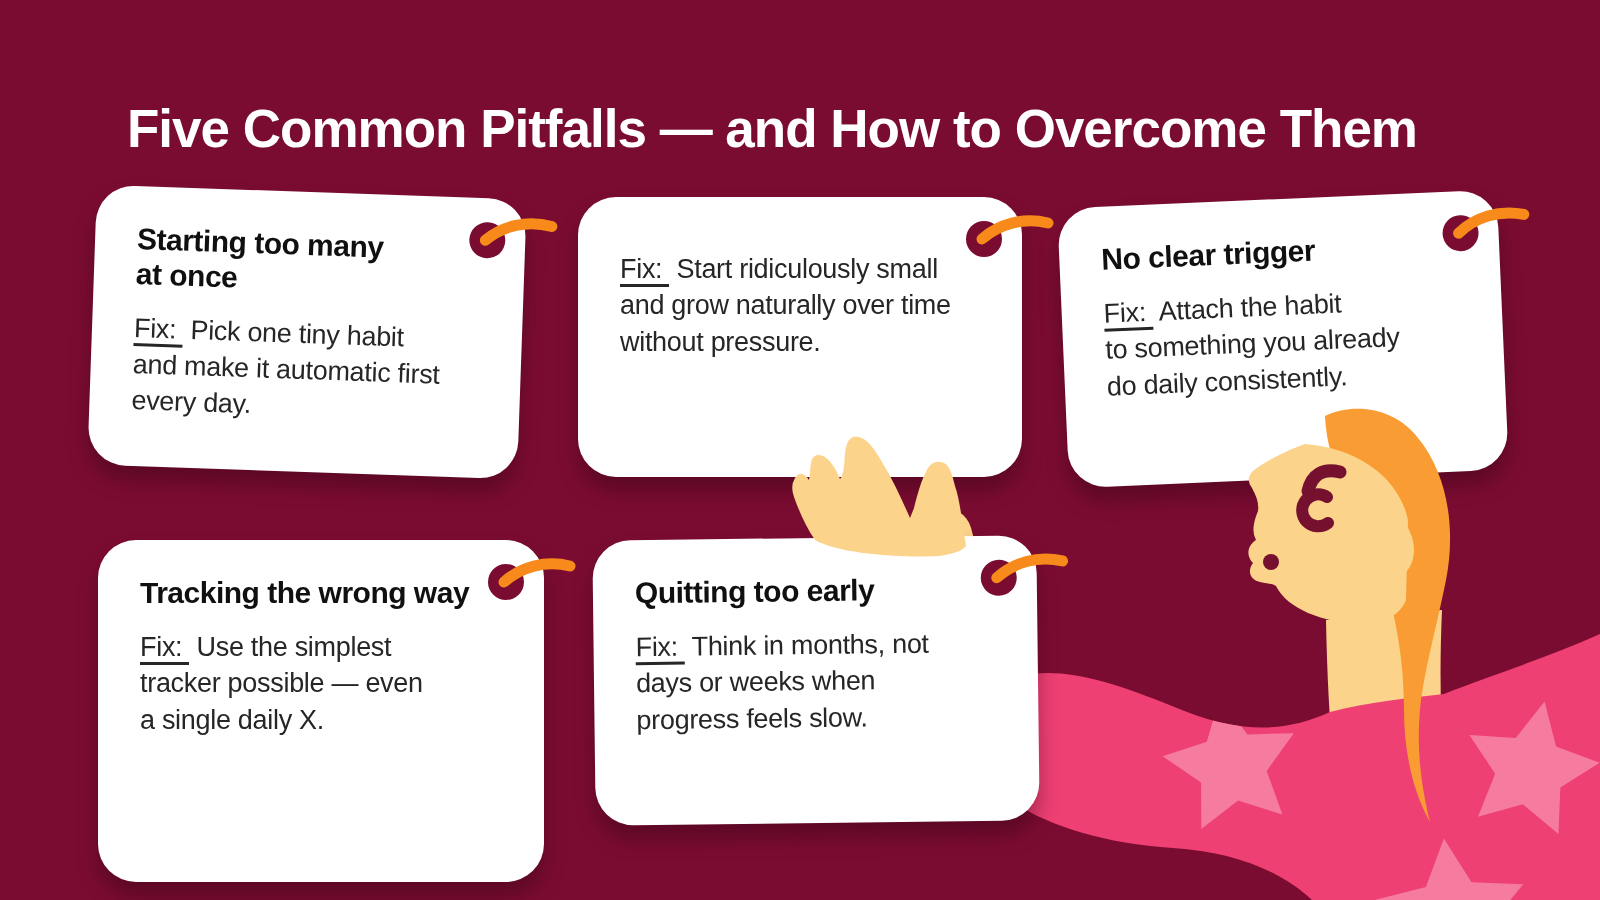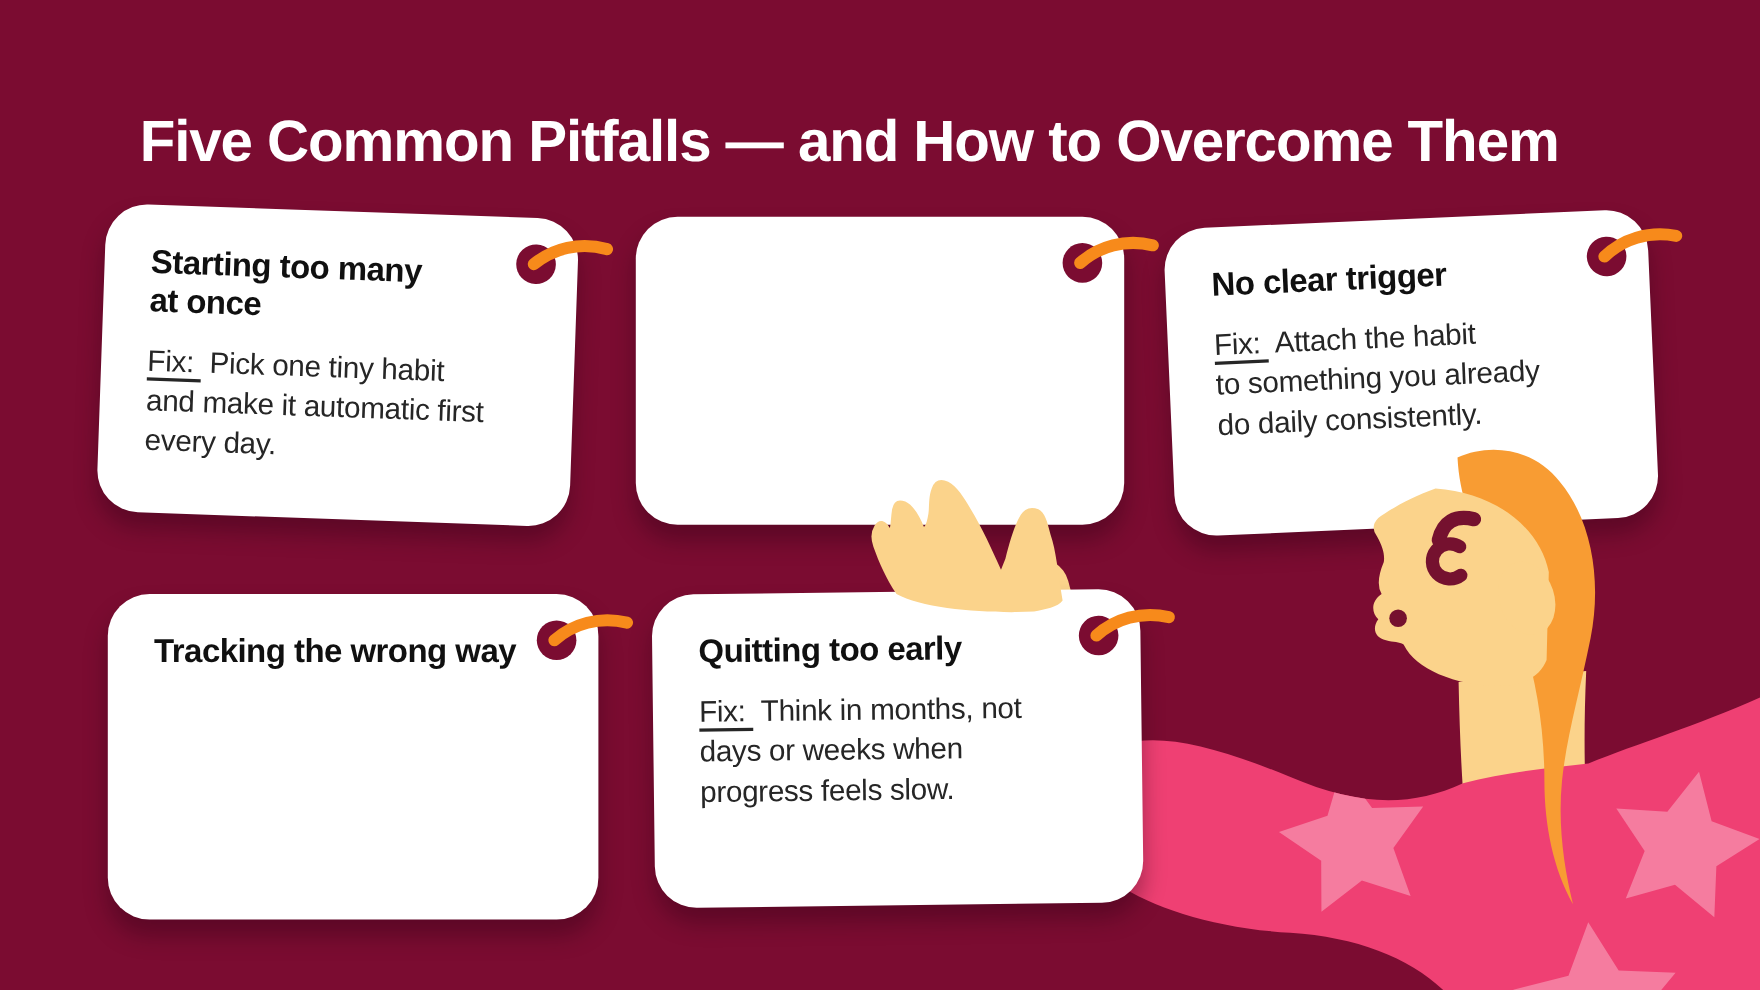--- a/index.html
+++ b/index.html
@@ -25,21 +25,21 @@
   }
   .card p{
     margin:18px 0 0;font-size:27px;color:#262626;
     line-height:1.35;letter-spacing:-0.3px;white-space:pre-line;
   }
   .fix{border-bottom:3px solid #262626;padding-right:7px}
   .pin{position:absolute;top:10px;right:-34px;width:105px;height:52px;overflow:visible}
   .c1{left:92px; top:192px; width:430px;height:280px;transform:rotate(2deg)}
   .c2{left:578px;top:197px; width:444px;height:280px}
   .c3{left:1063px;top:199px;width:440px;height:280px;transform:rotate(-2.5deg)}
-  .c4{left:98px; top:540px; width:446px;height:296px}
+  .c4{left:98px; top:540px; width:446px;height:342px}
   .c5{left:594px;top:538px; width:444px;height:285px;transform:rotate(-0.7deg)}
 </style>
 </head>
 <body>
 
 <h1 class="title">Five Common Pitfalls — and How to Overcome Them</h1>
 
 <svg class="char-layer" viewBox="0 0 1600 900">
   <defs>
     <clipPath id="torsoClip">
@@ -68,39 +68,45 @@
   <p><span class="fix">Fix:</span><span> Pick one tiny habit
 and make it automatic first
 every day.</span></p>
   <svg class="pin" viewBox="0 0 105 52">
     <circle cx="33" cy="32" r="18" fill="#7B0C31"></circle>
     <path d="M 31,32 C 48,17 72,10 97,16" fill="none" stroke-width="11" stroke-linecap="round" stroke="#F78A1B"></path>
   </svg>
 </div>
 
 <div class="card c2">
+  <p><span class="fix">Fix:</span><span> Start ridiculously small
+and grow naturally over time
+without pressure.</span></p>
   <svg class="pin" viewBox="0 0 105 52">
     <circle cx="33" cy="32" r="18" fill="#7B0C31"></circle>
     <path d="M 31,32 C 48,17 72,10 97,16" fill="none" stroke-width="11" stroke-linecap="round" stroke="#F78A1B"></path>
   </svg>
 </div>
 
 <div class="card c3">
   <h2>No clear trigger</h2>
   <p><span class="fix">Fix:</span><span> Attach the habit
 to something you already
 do daily consistently.</span></p>
   <svg class="pin" viewBox="0 0 105 52">
     <circle cx="33" cy="32" r="18" fill="#7B0C31"></circle>
     <path d="M 31,32 C 48,17 72,10 97,16" fill="none" stroke-width="11" stroke-linecap="round" stroke="#F78A1B"></path>
   </svg>
 </div>
 
 <div class="card c4">
   <h2>Tracking the wrong way</h2>
+  <p><span class="fix">Fix:</span><span> Use the simplest
+tracker possible — even
+a single daily X.</span></p>
   <svg class="pin" viewBox="0 0 105 52">
     <circle cx="33" cy="32" r="18" fill="#7B0C31"></circle>
     <path d="M 31,32 C 48,17 72,10 97,16" fill="none" stroke-width="11" stroke-linecap="round" stroke="#F78A1B"></path>
   </svg>
 </div>
 
 <div class="card c5">
   <h2>Quitting too early</h2>
   <p><span class="fix">Fix:</span><span> Think in months, not
 days or weeks when

